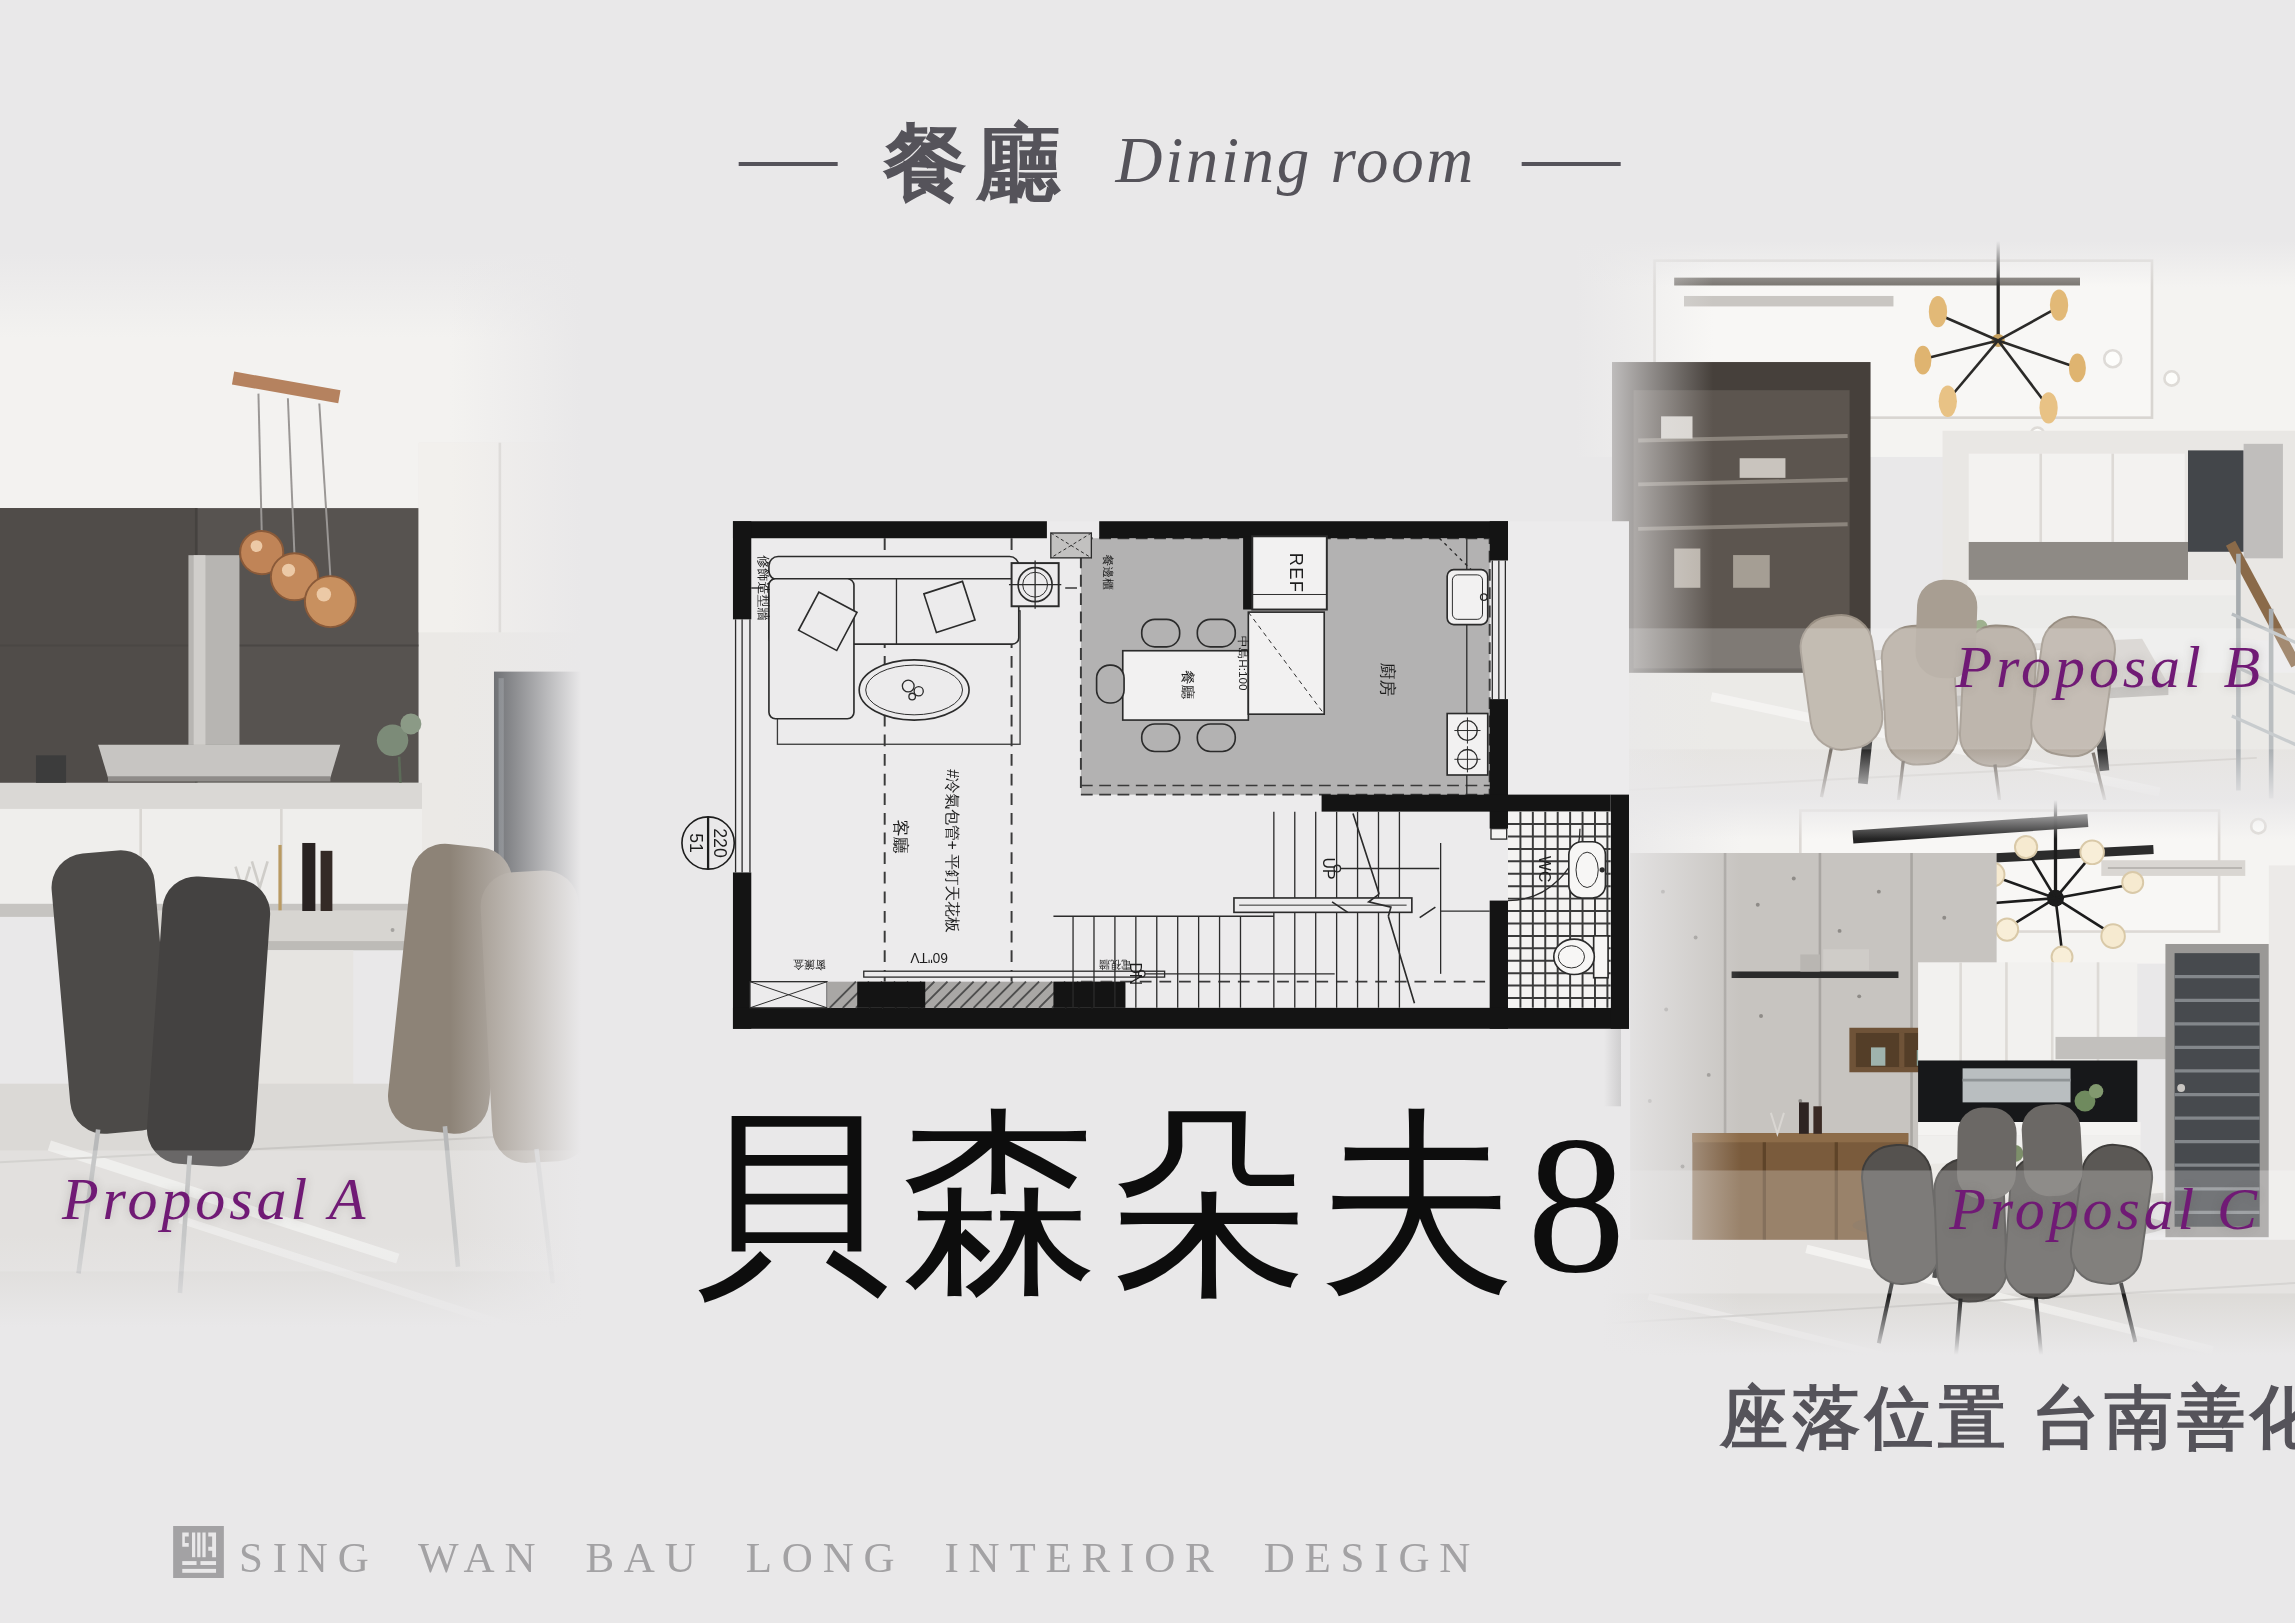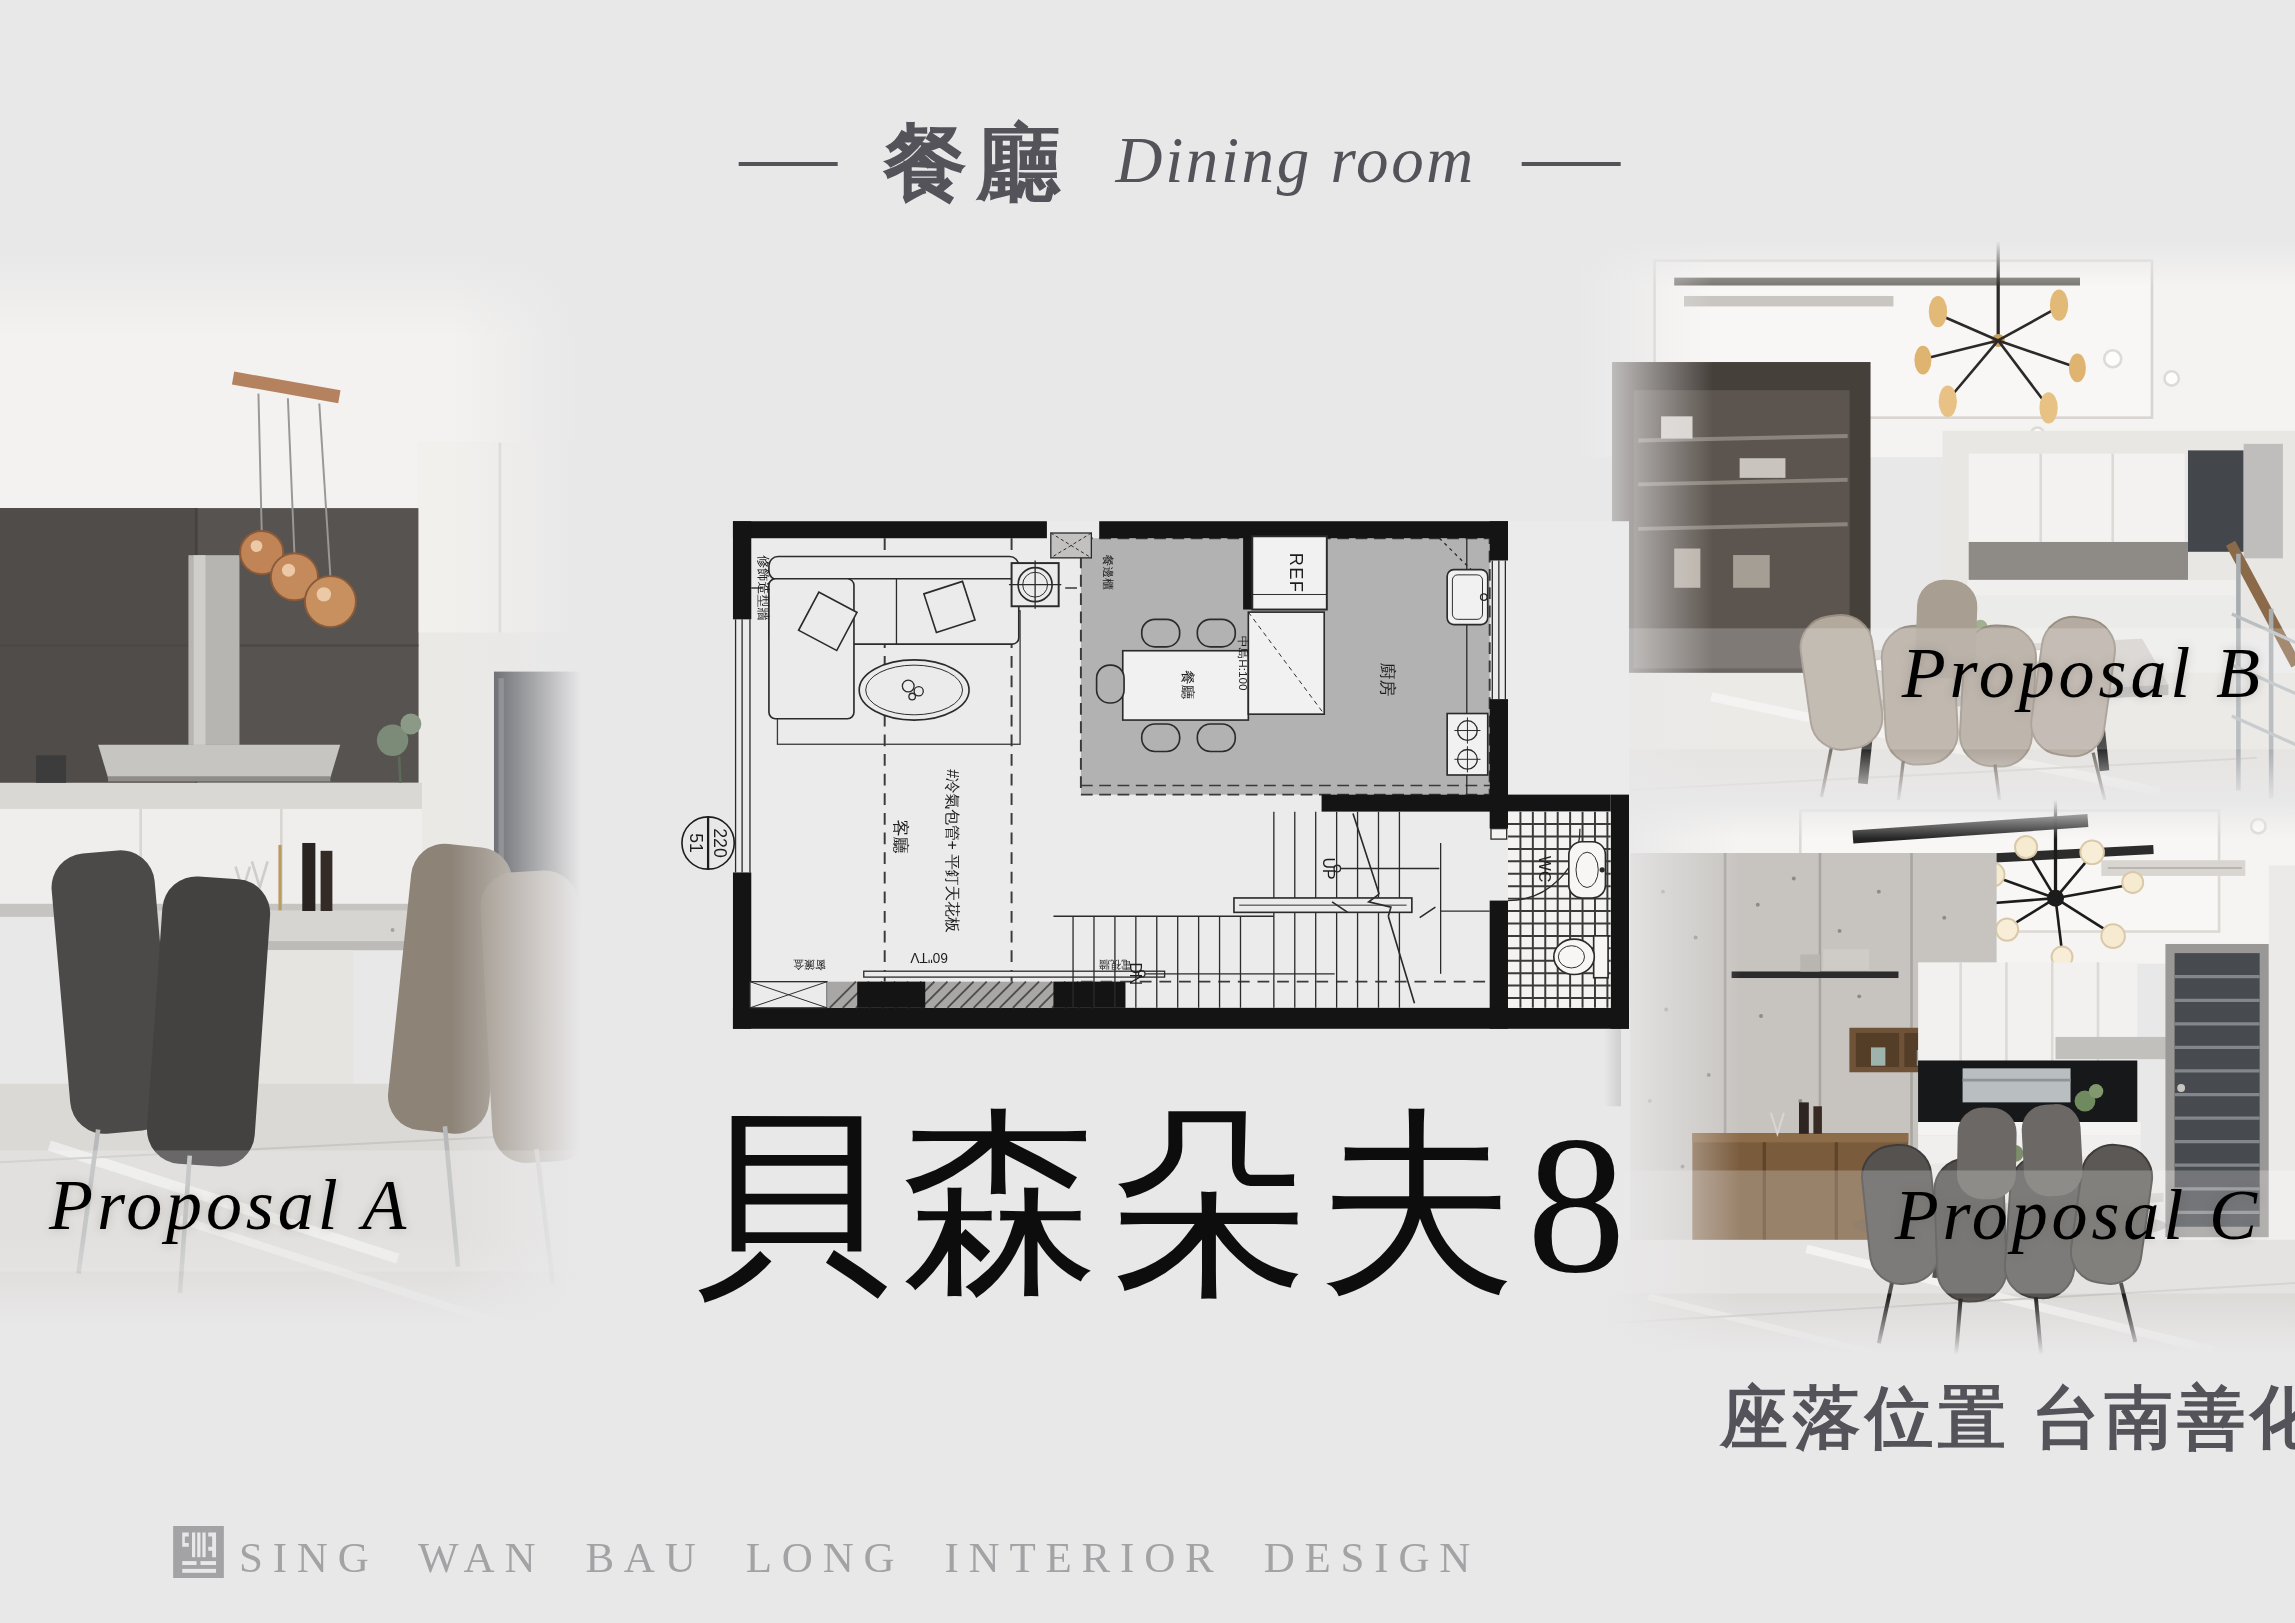--- a/index.html
+++ b/index.html
@@ -21,24 +21,24 @@
   .photo svg{display:block;width:100%;height:100%;}
   .fade{position:absolute;pointer-events:none;}
   .photo-a{left:0;top:253px;width:581px;height:1074px;}
   .photo-b{left:1576px;top:241px;width:720px;height:564px;}
   .photo-c{left:1604px;top:800px;width:691px;height:555px;}
   .fade-top{left:0;top:0;right:0;height:85px;background:linear-gradient(to bottom,#e9e8e9,rgba(233,232,233,0));}
   .fade-bottom{left:0;bottom:0;right:0;height:92px;background:linear-gradient(to top,#e9e8e9,rgba(233,232,233,0));}
   .fade-left{left:0;top:0;bottom:0;width:137px;background:linear-gradient(to right,#e9e8e9,rgba(233,232,233,0));}
   .fade-right{right:0;top:0;bottom:0;width:131px;background:linear-gradient(to left,#e9e8e9,rgba(233,232,233,0));}
   .proposal-label{
-    position:absolute;color:#000000;font-style:italic;font-size:72px;
+    position:absolute;color:#701a75;font-style:italic;font-size:60px;
     letter-spacing:3.9px;line-height:1;white-space:nowrap;text-shadow:0 0 9.2px rgba(90,85,80,.25);
   }
-  .label-a{left:49px;top:1169px;}
+  .label-a{left:62px;top:1169px;}
   .label-b{right:31px;top:637px;}
   .label-c{right:34px;top:1179px;}
   
   .floor-plan{position:absolute;left:654px;top:516px;width:982px;height:518px;}
   .floor-plan svg{display:block;width:100%;height:100%;}
   .plan-label{font-family:"Liberation Sans","DejaVu Sans",sans-serif;fill:#1d1d1d;}
   
   .project-name{
     position:absolute;left:calc(50% + 17px);top:1081px;transform:translateX(-50%);
     font-size:198px;color:#0d0d0d;letter-spacing:10.5px;line-height:1.25;white-space:nowrap;font-weight:500;text-align:right;

